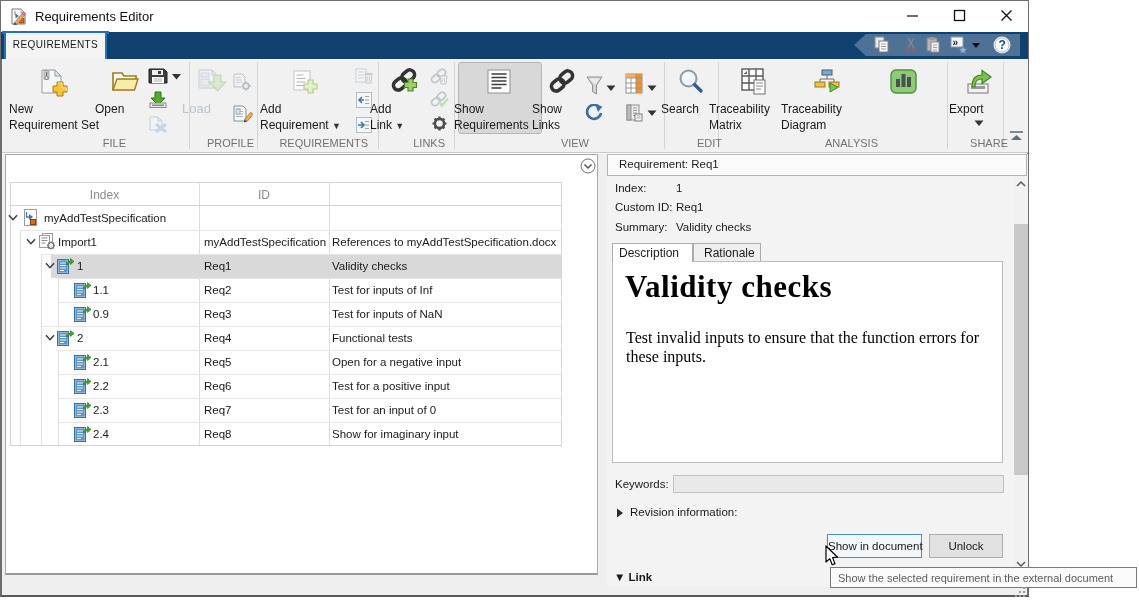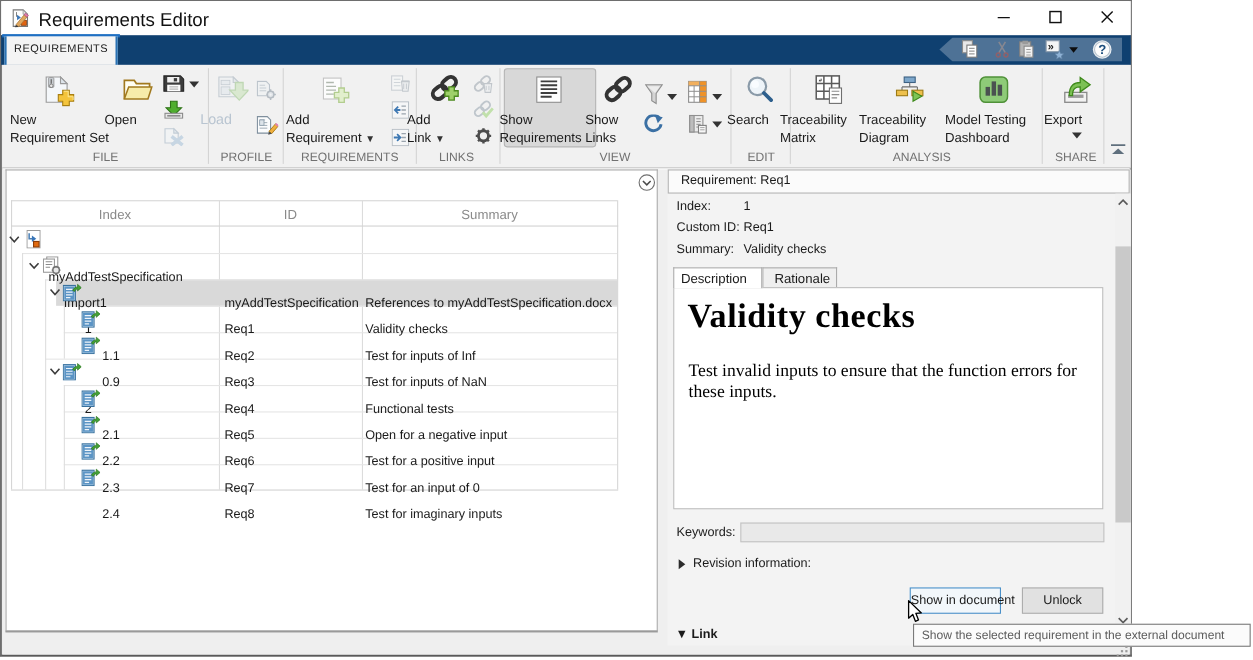--- a/index.html
+++ b/index.html
@@ -2,40 +2,40 @@
 <html><head>
 <meta charset="utf-8">
 <style>
 * { margin:0; padding:0; box-sizing:border-box; }
 html,body { width:1139px; height:600px; background:#fff; font-family:"Liberation Sans", sans-serif; overflow:hidden; }
 #stage { position:absolute; left:0; top:0; width:1139px; height:600px; background:#fff; }
 .abs { position:absolute; }
 #win { position:absolute; left:0; top:0; width:1029px; height:597px; background:#fff; border:1px solid #6e6e6e; border-bottom:2px solid #5a5a5a; }
 
 #titlebar { position:absolute; left:0; top:0; width:100%; height:31px; background:#fff; }
-#title-text { position:absolute; left:34px; top:8px; font-size:17px; color:#111; }
+#title-text { position:absolute; left:34px; top:8px; font-size:13px; color:#111; }
 
 #tabrow { position:absolute; left:0; top:31px; width:100%; height:27px; background:#0f4070; }
 #reqtab { position:absolute; left:3px; top:1px; width:103px; height:26px; background:#f4f4f4; border-left:2px solid #2a72b4; border-right:2px solid #2a72b4; }
 #tabaccent { position:absolute; left:1px; top:-1px; width:107px; height:3px; background:#1f6fc2; }
 #reqtab span { position:absolute; left:0; top:6px; width:100%; text-align:center; font-size:10px; color:#1a1a1a; letter-spacing:0.4px; }
 
 #toolbar { position:absolute; left:1px; top:58px; width:1026px; height:94px; background:#f1f1f1; border-bottom:1px solid #c9c9c9; }
 .sep { position:absolute; top:3px; width:1px; height:87px; background:#d4d4d4; }
-.seclabel { position:absolute; top:78px; font-size:11px; color:#717171; text-align:center; }
+.seclabel { position:absolute; top:78px; font-size:11px; color:#717171; text-align:right; }
 .biglabel { position:absolute; font-size:12px; color:#1a1a1a; text-align:left; line-height:16px; white-space:nowrap; }
 .dis { color:#b9c5d1; }
 .selbtn { position:absolute; left:456px; top:3px; width:84px; height:72px; background:#d8d8d8; border:1px solid #b5b5b5; border-radius:3px; }
 
 #main { position:absolute; left:1px; top:153px; width:1025px; height:441px; background:#efefef; }
 #leftpane { position:absolute; left:3px; top:0px; width:593px; height:421px; background:#fff; border:1px solid #a9a9a9; border-bottom:2px solid #9a9a9a; }
 #rightpane { position:absolute; left:605px; top:0px; width:421px; height:433px; background:#f3f3f3; }
 
 .hdrtxt { position:absolute; top:6px; font-size:12px; color:#8a8a8a; }
-.cell { position:absolute; font-size:11.5px; color:#1a1a1a; white-space:nowrap;margin-top:34px; }
+.cell { position:absolute; font-size:11.5px; color:#1a1a1a; white-space:nowrap; }
 .vline { position:absolute; width:1px; background:#dedede; }
 .hline { position:absolute; height:1px; background:#e5e5e5; }
 .chev { position:absolute; width:10px; height:9px; }
 
 .flabel { position:absolute; font-size:11.5px; color:#1a1a1a; white-space:nowrap; }
 #desc-tab { position:absolute; left:5px; top:89px; width:81px; height:19px; background:#fff; border:1px solid #ababab; border-bottom:none; z-index:3; }
 #rat-tab { position:absolute; left:86px; top:89px; width:68px; height:19px; background:#efefef; border:1px solid #ababab; border-bottom:none; }
 #descbox { position:absolute; left:5px; top:107px; width:391px; height:202px; background:#fff; border:1px solid #bdbdbd; }
 .serif { font-family:"Liberation Serif", serif; }
 #kwinput { position:absolute; left:66px; top:321px; width:331px; height:18px; background:#e9e9e9; border:1px solid #c2c2c2; }
@@ -328,21 +328,20 @@
       <path d="M18 16 L26 20.5 L18 25 Z" fill="#7ec455" stroke="#3f8a1c" transform="translate(-1,-2)"></path>
     </svg>
     <div class="biglabel" style="left:779px;top:42px;width:90px">Traceability<br>Diagram</div>
 
     <svg class="abs" style="left:888px;top:10px" width="27" height="25" viewBox="0 0 27 25">
       <rect x="1" y="1" width="25" height="23" rx="5" fill="#8ecb78" stroke="#4f9138" stroke-width="1.4"></rect>
       <rect x="6" y="10" width="4" height="8" fill="#4a5250"></rect>
       <rect x="11.5" y="5" width="4" height="13" fill="#4a5250"></rect>
       <rect x="17" y="8" width="4" height="10" fill="#4a5250"></rect>
     </svg>
-    <div class="biglabel" style="left:857px;top:42px;width:92px">Model Testing<br>Dashboard</div>
 
     <svg class="abs" style="left:963px;top:10px" width="28" height="25" viewBox="0 0 28 25">
       <rect x="3" y="15" width="20" height="9" fill="#f2f2f2" stroke="#8a8a8a" stroke-width="1.2"></rect>
       <rect x="6" y="17" width="14" height="3" fill="#9a9a9a"></rect>
       <path d="M7 18 C7 8, 12 6, 17 6 L17 1.5 L26 8 L17 14.5 L17 10 C13 10, 10 11, 10 18 Z" fill="#7cc154" stroke="#3f8a1c" stroke-width="1.2"></path>
     </svg>
     <div class="biglabel" style="left:947px;top:42px;width:60px">Export</div>
     <svg class="abs" style="left:972px;top:61px" width="10" height="7" viewBox="0 0 10 7">
           <path d="M0.5 0.5 L9.5 0.5 L5 6 Z" fill="#333"></path>
         </svg>
@@ -362,21 +361,20 @@
       <div class="abs" style="left:4px;top:27px;width:551px;height:1px;background:#d6d6d6"></div>
       <div class="abs" style="left:4px;top:27px;width:1px;height:263px;background:#d6d6d6"></div>
       <div class="abs" style="left:555px;top:27px;width:1px;height:263px;background:#d6d6d6"></div>
       <div class="abs" style="left:193px;top:27px;width:1px;height:263px;background:#dcdcdc"></div>
       <div class="abs" style="left:323px;top:27px;width:1px;height:263px;background:#dcdcdc"></div>
       <div class="abs" style="left:4px;top:50px;width:552px;height:1px;background:#d2d2d2"></div>
       <div class="abs" style="left:4px;top:290px;width:552px;height:1px;background:#d2d2d2"></div>
 
       <div class="hdrtxt" style="top:33px;left:4px;width:189px;text-align:center">Index</div>
       <div class="hdrtxt" style="top:33px;left:193px;width:130px;text-align:center">ID</div>
-      <div class="hdrtxt" style="top:33px;left:323px;width:232px;text-align:center">Summary</div>
 
       <div class="abs" style="left:45px;top:99px;width:510px;height:24px;background:#d9d9d9"></div>
 
       <div class="hline" style="left:14px;top:75px;width:541px"></div>
       <div class="hline" style="left:35px;top:99px;width:520px"></div>
       <div class="hline" style="left:52px;top:123px;width:503px"></div>
       <div class="hline" style="left:52px;top:147px;width:503px"></div>
       <div class="hline" style="left:35px;top:171px;width:520px"></div>
       <div class="hline" style="left:52px;top:195px;width:503px"></div>
       <div class="hline" style="left:52px;top:219px;width:503px"></div>
@@ -459,21 +457,21 @@
             <use href="#reqicon"></use>
           </svg>
       <div class="cell" style="left:87px;top:249px">2.3</div>
       <div class="cell" style="left:198px;top:249px">Req7</div>
       <div class="cell" style="left:326px;top:249px">Test for an input of 0</div>
       <svg class="abs reqic" style="left:68px;top:270px" width="17" height="17" viewBox="0 0 17 17">
             <use href="#reqicon"></use>
           </svg>
       <div class="cell" style="left:87px;top:273px">2.4</div>
       <div class="cell" style="left:198px;top:273px">Req8</div>
-      <div class="cell" style="left:326px;top:273px">Test for imaginary inputs</div>
+      <div class="cell" style="left:326px;top:273px">Show for imaginary input</div>
     </div>
     <div id="rightpane">
       <div class="abs" style="left:0;top:0;width:420px;height:22px;background:#fbfbfb;border:1px solid #b3b3b3"></div>
       <div class="flabel" style="left:12px;top:4px">Requirement: Req1</div>
       <div class="flabel" style="left:8px;top:28px">Index:</div>
       <div class="flabel" style="left:69px;top:28px">1</div>
       <div class="flabel" style="left:8px;top:47px">Custom ID:</div>
       <div class="flabel" style="left:69px;top:47px">Req1</div>
       <div class="flabel" style="left:8px;top:67px">Summary:</div>
       <div class="flabel" style="left:69px;top:67px">Validity checks</div>
@@ -484,21 +482,21 @@
       <div id="descbox">
         <div class="serif" style="position:absolute;left:12px;top:7px;font-size:31px;font-weight:bold;color:#000;letter-spacing:0.5px">Validity checks</div>
         <div class="serif" style="position:absolute;left:13px;top:67px;font-size:16px;color:#000;line-height:18.5px">Test invalid inputs to ensure that the function errors for<br>these inputs.</div>
       </div>
       <div class="flabel" style="left:8px;top:324px">Keywords:</div>
       <div id="kwinput"></div>
       <svg class="abs" style="left:9px;top:354px" width="8" height="10" viewBox="0 0 8 10">
             <path d="M1 0.5 L7 5 L1 9.5 Z" fill="#2b2b2b"></path>
           </svg>
       <div class="flabel" style="left:23px;top:352px">Revision information:</div>
-      <div class="btn" style="left:220px;width:83px;background:#f2f7fb;border:1px solid #4a90c8">Show in document</div>
+      <div class="btn" style="left:220px;width:95px;background:#f2f7fb;border:1px solid #4a90c8">Show in document</div>
       <div class="btn" style="left:322px;width:74px;background:#e1e1e1;border:1px solid #adadad">Unlock</div>
       <div class="flabel" style="left:7px;top:417px;font-weight:bold">▼ Link</div>
       <div id="rsb">
         <svg class="abs" style="left:2px;top:4px" width="10" height="8" viewBox="0 0 10 8">
               <path d="M1 6 L5 2 L9 6" fill="none" stroke="#5a5a5a" stroke-width="1.5"></path>
             </svg>
         <div id="rsb-thumb"></div>
         <svg class="abs" style="left:2px;top:384px" width="10" height="8" viewBox="0 0 10 8">
               <path d="M1 2 L5 6 L9 2" fill="none" stroke="#5a5a5a" stroke-width="1.5"></path>
             </svg>

